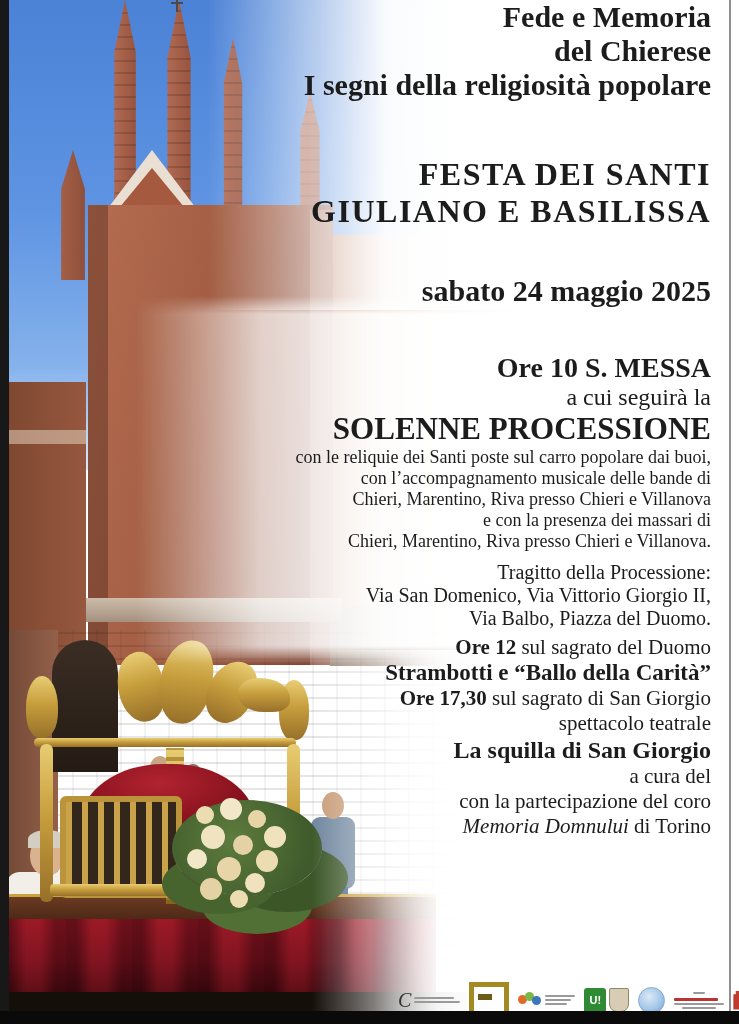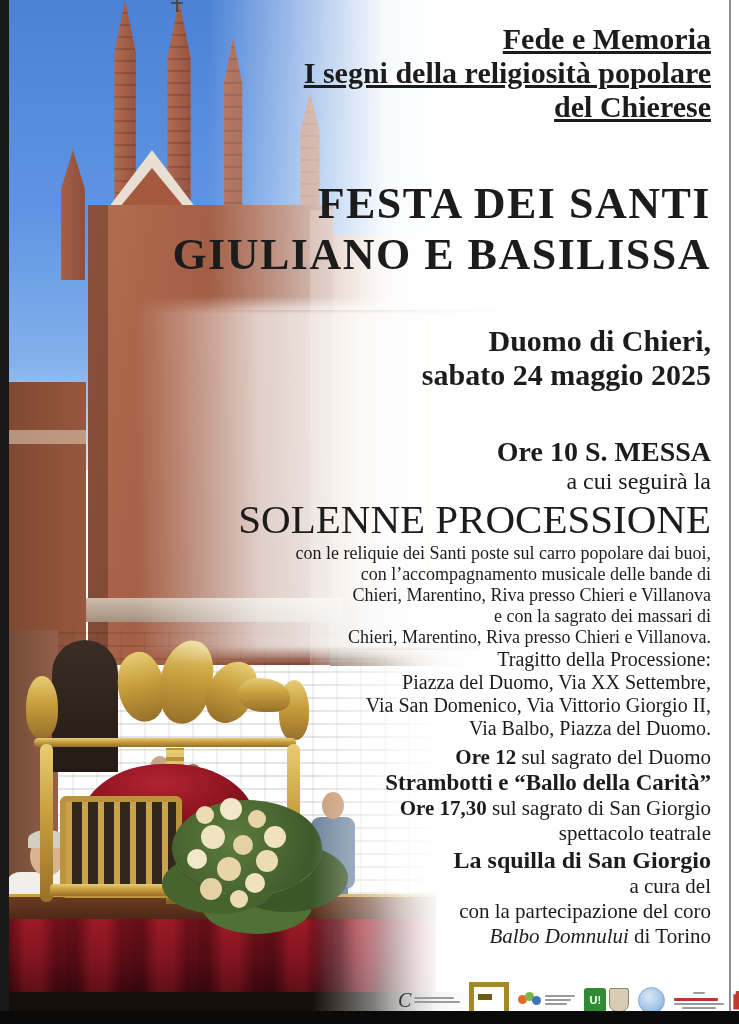--- a/index.html
+++ b/index.html
@@ -107,28 +107,28 @@
      mask-image:linear-gradient(180deg,transparent 0,#000 18px,#000 calc(100% - 18px),transparent 100%);}
   .fade-bottom{top:650px;height:374px;background:linear-gradient(90deg,rgba(255,255,255,0) 60%,rgba(255,255,255,.92) 84%,#fff 96%);}
   .fade-right{top:0;height:100%;background:linear-gradient(90deg,rgba(255,255,255,0) 72%,rgba(255,255,255,.85) 94%,#fff 100%);}
   
   .edge-left{position:absolute;left:0;top:0;width:9px;height:1024px;background:#181818;z-index:30;}
   .edge-bottom{position:absolute;left:0;bottom:0;width:739px;height:13px;background:#0a0a0a;z-index:30;}
   .edge-right-line{position:absolute;right:8px;top:0;width:2px;height:1011px;background:#8f8f8f;z-index:30;}
   
   .content{position:absolute;top:0;right:28px;width:540px;text-align:right;z-index:20;}
   .content div{line-height:inherit;}
-  .hdr{padding-top:22px;font-weight:bold;font-size:30px;line-height:36px;text-decoration:underline;}
-  .festa{margin-top:54px;font-weight:bold;font-size:44px;line-height:45px;letter-spacing:1.5px;}
+  .hdr{font-weight:bold;font-size:30px;line-height:36px;}
+  .festa{margin-top:54px;font-weight:bold;font-size:32px;line-height:45px;letter-spacing:1.5px;}
   .venue{margin-top:44px;font-weight:bold;font-size:30px;line-height:39px;}
   .messa{margin-top:44px;font-weight:bold;font-size:28px;line-height:32px;}
   .seguira{font-size:24px;line-height:29px;}
-  .solenne{font-weight:normal;font-size:41px;line-height:37px;}
+  .solenne{font-weight:bold;font-size:31px;line-height:37px;}
   .desc{font-size:18px;line-height:21px;}
-  .route{font-size:20px;line-height:22px;}
+  .route{margin-top:9px;font-size:20px;line-height:22px;}
   .program{margin-top:5px;font-size:21px;line-height:23px;}
   .program .big{font-size:23px;font-weight:bold;line-height:26px;}
   .program .squilla{font-size:24px;font-weight:bold;line-height:28px;}
   .program b{font-weight:bold;}
   .program i,.program .it{font-style:italic;}
   
   .logos{position:absolute;left:398px;top:981px;height:38px;display:flex;align-items:center;gap:9px;z-index:20;}
   .logo{position:relative;display:flex;align-items:center;gap:3px;}
   .tinybars{display:flex;flex-direction:column;gap:2px;}
   .tinybars span{display:block;height:2px;background:#9a9a9a;border-radius:1px;}
@@ -215,56 +215,54 @@
 
     <div class="fade fade-mid"></div>
     <div class="fade fade-top"></div>
     <div class="fade fade-bottom"></div>
     <div class="fade fade-right"></div>
   </div>
 
   <div class="content">
     <div class="hdr">
       <div>Fede e Memoria</div>
+      <div>del Chierese</div>
       <div>I segni della religiosità popolare</div>
-      <div>del Chierese</div>
     </div>
     <div class="festa">
       <div>FESTA DEI SANTI</div>
       <div>GIULIANO E BASILISSA</div>
     </div>
     <div class="venue">
-      <div>Duomo di Chieri,</div>
       <div>sabato 24 maggio 2025</div>
     </div>
     <div class="messa">Ore 10 S. MESSA</div>
     <div class="seguira">a cui seguirà la</div>
     <div class="solenne">SOLENNE PROCESSIONE</div>
     <div class="desc">
       <div>con le reliquie dei Santi poste sul carro popolare dai buoi,</div>
       <div>con l’accompagnamento musicale delle bande di</div>
       <div>Chieri, Marentino, Riva presso Chieri e Villanova</div>
-      <div>e con la sagrato dei massari di</div>
+      <div>e con la presenza dei massari di</div>
       <div>Chieri, Marentino, Riva presso Chieri e Villanova.</div>
     </div>
     <div class="route">
       <div>Tragitto della Processione:</div>
-      <div>Piazza del Duomo, Via XX Settembre,</div>
       <div>Via San Domenico, Via Vittorio Giorgio II,</div>
       <div>Via Balbo, Piazza del Duomo.</div>
     </div>
     <div class="program">
       <div><b>Ore 12</b><span> sul sagrato del Duomo</span></div>
       <div class="big">Strambotti e “Ballo della Carità”</div>
       <div><b>Ore 17,30</b><span> sul sagrato di San Giorgio</span></div>
       <div>spettacolo teatrale</div>
       <div class="squilla">La squilla di San Giorgio</div>
       <div>a cura del</div>
       <div>con la partecipazione del coro</div>
-      <div><i>Balbo Domnului</i><span> di Torino</span></div>
+      <div><i>Memoria Domnului</i><span> di Torino</span></div>
     </div>
   </div>
 
   <div class="logos">
     <div class="logo">
       <span class="came-c">C</span>
       <span class="tinybars">
           <span style="width:40px"></span>
           <span style="width:46px"></span>
         </span>

